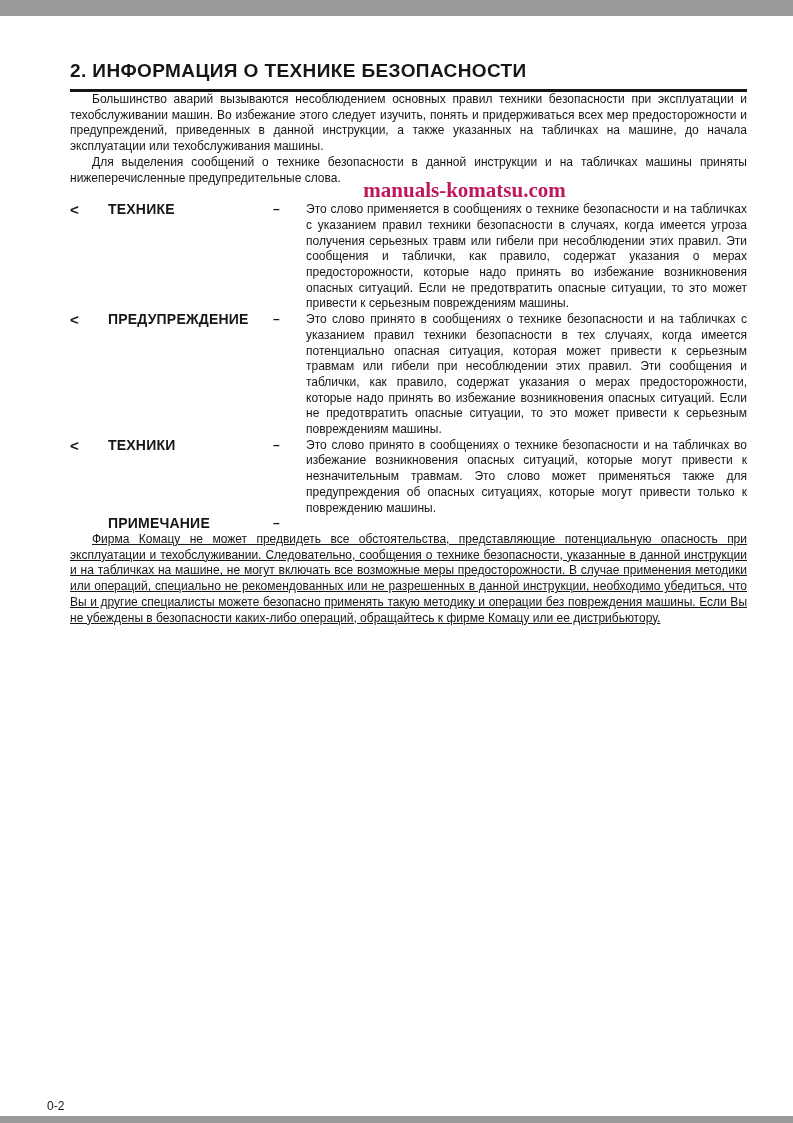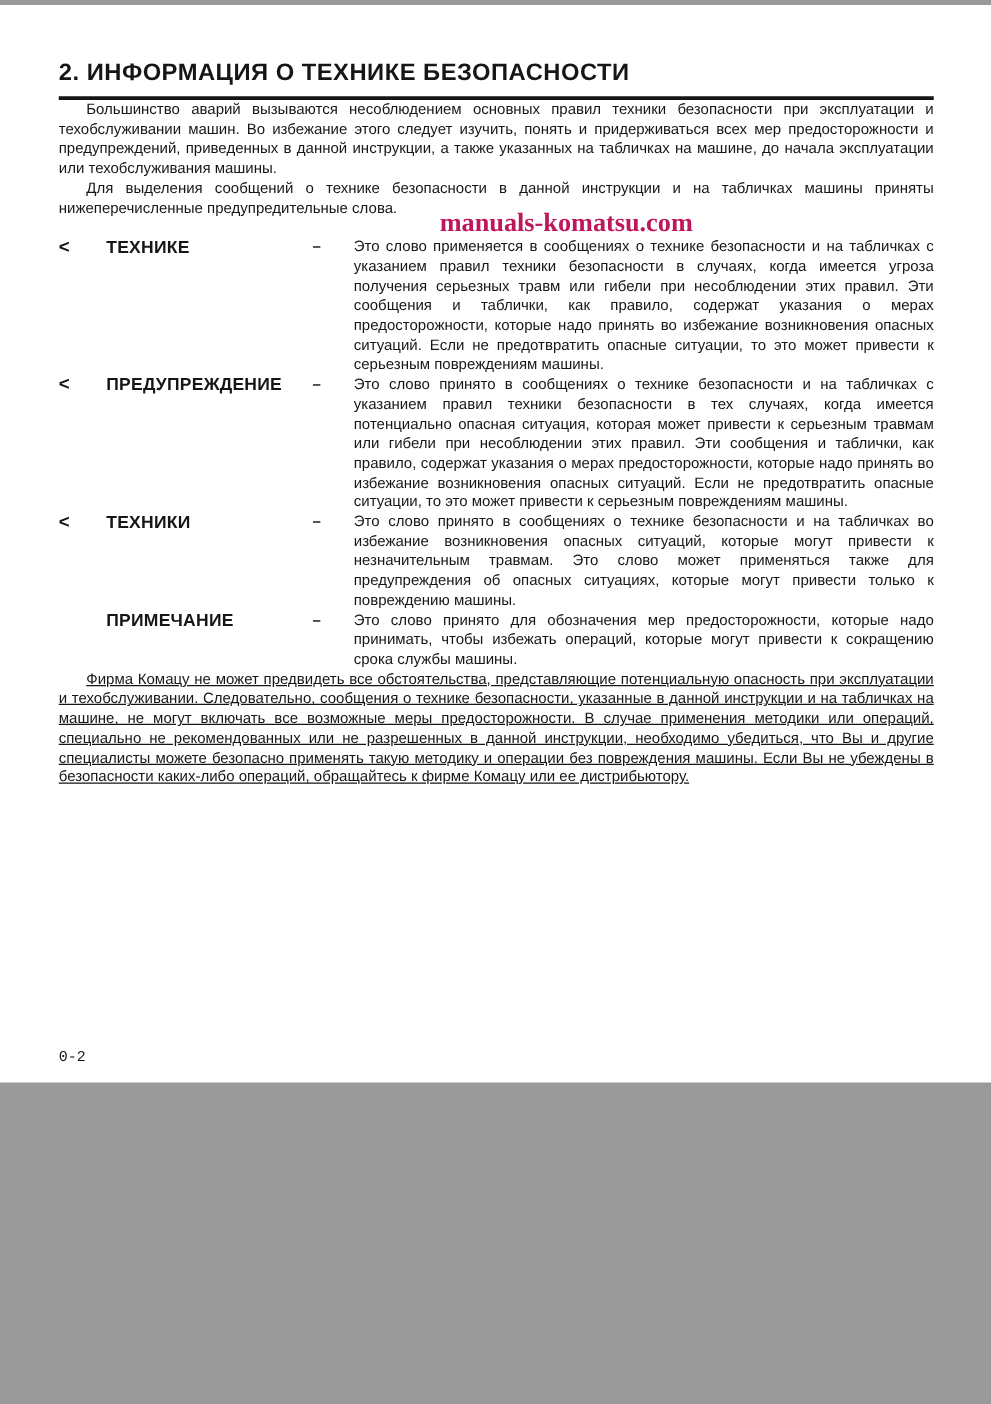--- a/index.html
+++ b/index.html
@@ -2,26 +2,26 @@
 <html><head>
 <meta charset="utf-8">
 <style>
   html, body {
     margin: 0;
     padding: 0;
     background: #9a9a9a;
   }
   .page {
     width: 793px;
-    height: 862px;
+    height: 1100px;
     background: #ffffff;
     position: relative;
-    margin: 4px auto;
+    margin: 16px auto;
     box-sizing: border-box;
-    padding: 44px 46px 0 47px;
+    padding: 44px 46px 0 70px;
     font-family: "Liberation Sans", sans-serif;
     color: #161616;
     overflow: hidden;
   }
   .title {
     font-size: 19px;
     font-weight: bold;
     letter-spacing: 0.4px;
     margin: 0 0 7px 0;
     line-height: 22px;
@@ -76,24 +76,23 @@
     font-size: 12px;
     font-weight: normal;
     line-height: 15.7px;
     text-align: justify;
   }
   .closing-1 { margin-top: 11px; }
   .closing-2 { margin-top: 16px; text-decoration: underline; }
   .footer {
     position: absolute;
     left: 47px;
-    bottom: 13px;
+    bottom: 3px;
     font-size: 12px;
     line-height: 14px;
-    font-family: Liberation Mono, monospace;
   }
 </style>
 </head>
 <body>
 
 <div class="page">
 
   <h1 class="title">2. ИНФОРМАЦИЯ О ТЕХНИКЕ БЕЗОПАСНОСТИ</h1>
   <div class="rule"></div>
 
@@ -122,21 +121,20 @@
       <span class="def-symbol">&lt;</span>
       <span class="def-label">ТЕХНИКИ</span>
       <span class="def-dash">–</span>
       <span class="def-text">Это слово принято в сообщениях о технике безопасности и на табличках во избежание возникновения опасных ситуаций, которые могут привести к незначительным травмам. Это слово может применяться также для предупреждения об опасных ситуациях, которые могут привести только к повреждению машины.</span>
     </div>
 
     <div class="def-item">
       <span class="def-symbol"></span>
       <span class="def-label">ПРИМЕЧАНИЕ</span>
       <span class="def-dash">–</span>
-      <span class="def-text">Это слово принято для обозначения мер предосторожности, которые надо принимать, чтобы избежать операций, которые могут привести к сокращению срока службы машины.</span>
     </div>
 
   </div>
 
   <p class="body closing-2">Фирма Комацу не может предвидеть все обстоятельства, представляющие потенциальную опасность при эксплуатации и техобслуживании. Следовательно, сообщения о технике безопасности, указанные в данной инструкции и на табличках на машине, не могут включать все возможные меры предосторожности. В случае применения методики или операций, специально не рекомендованных или не разрешенных в данной инструкции, необходимо убедиться, что Вы и другие специалисты можете безопасно применять такую методику и операции без повреждения машины. Если Вы не убеждены в безопасности каких-либо операций, обращайтесь к фирме Комацу или ее дистрибьютору.</p>
 
   <div class="footer">0-2</div>
 
 </div>
 

